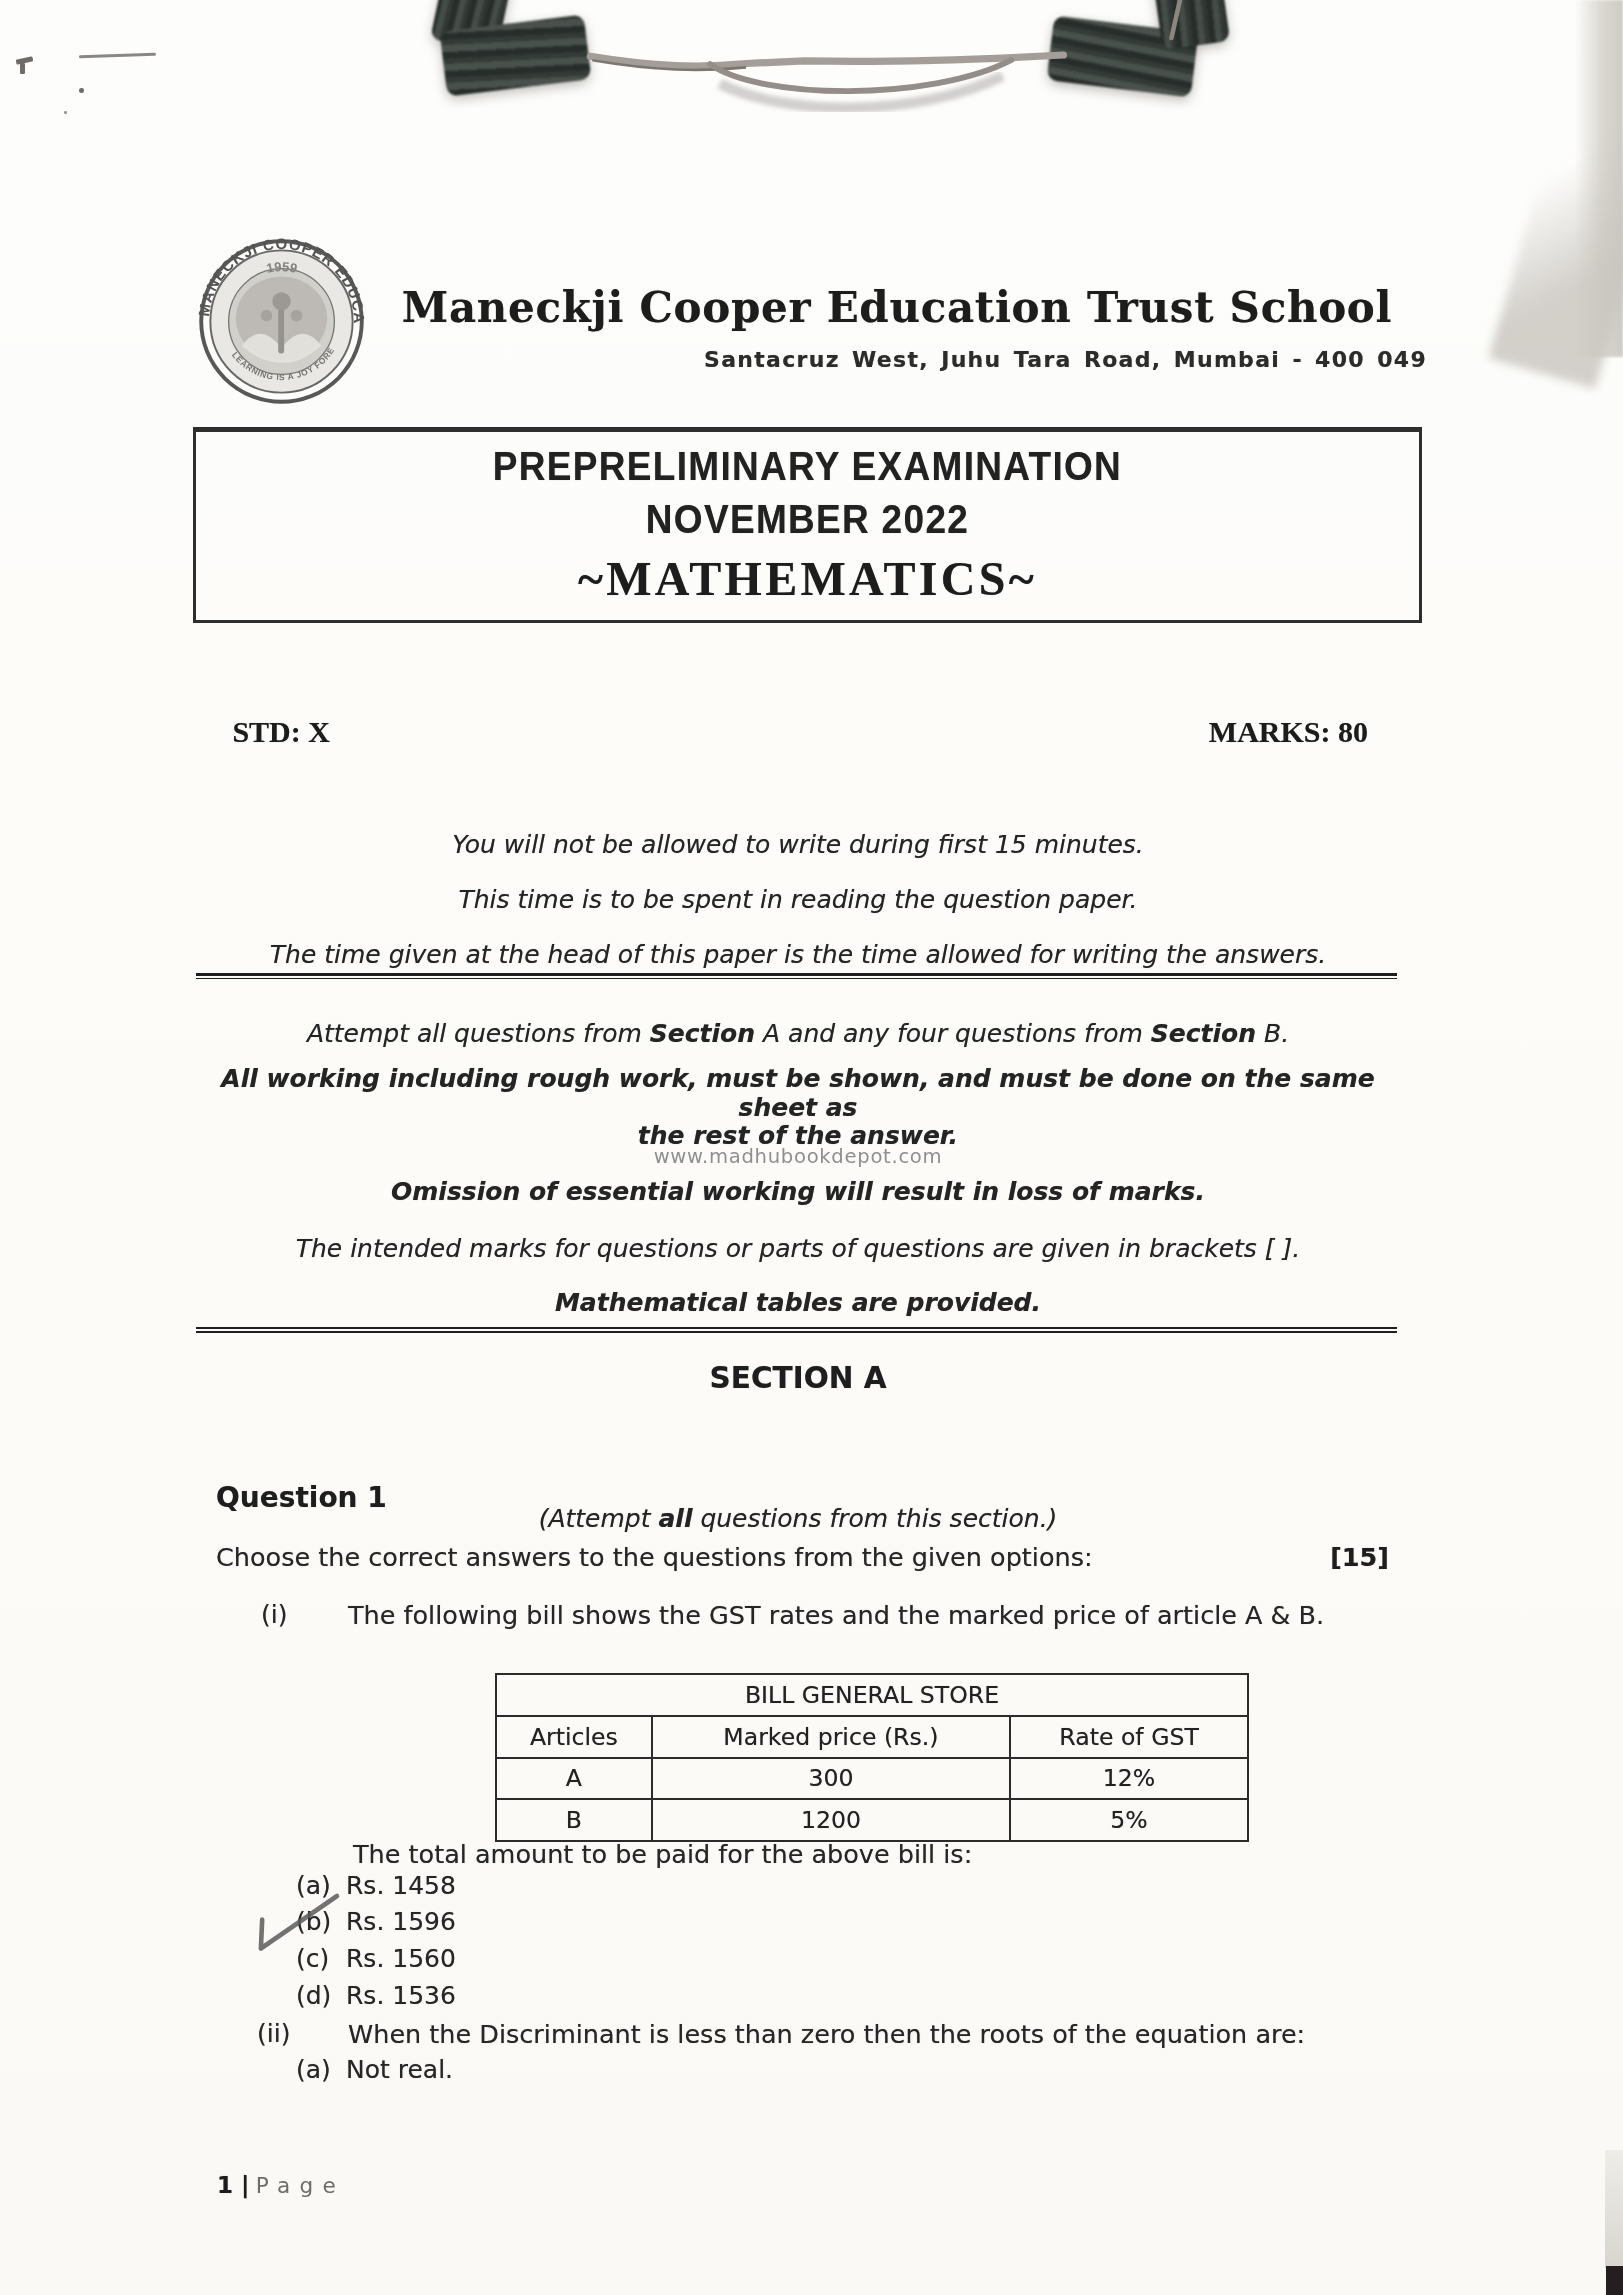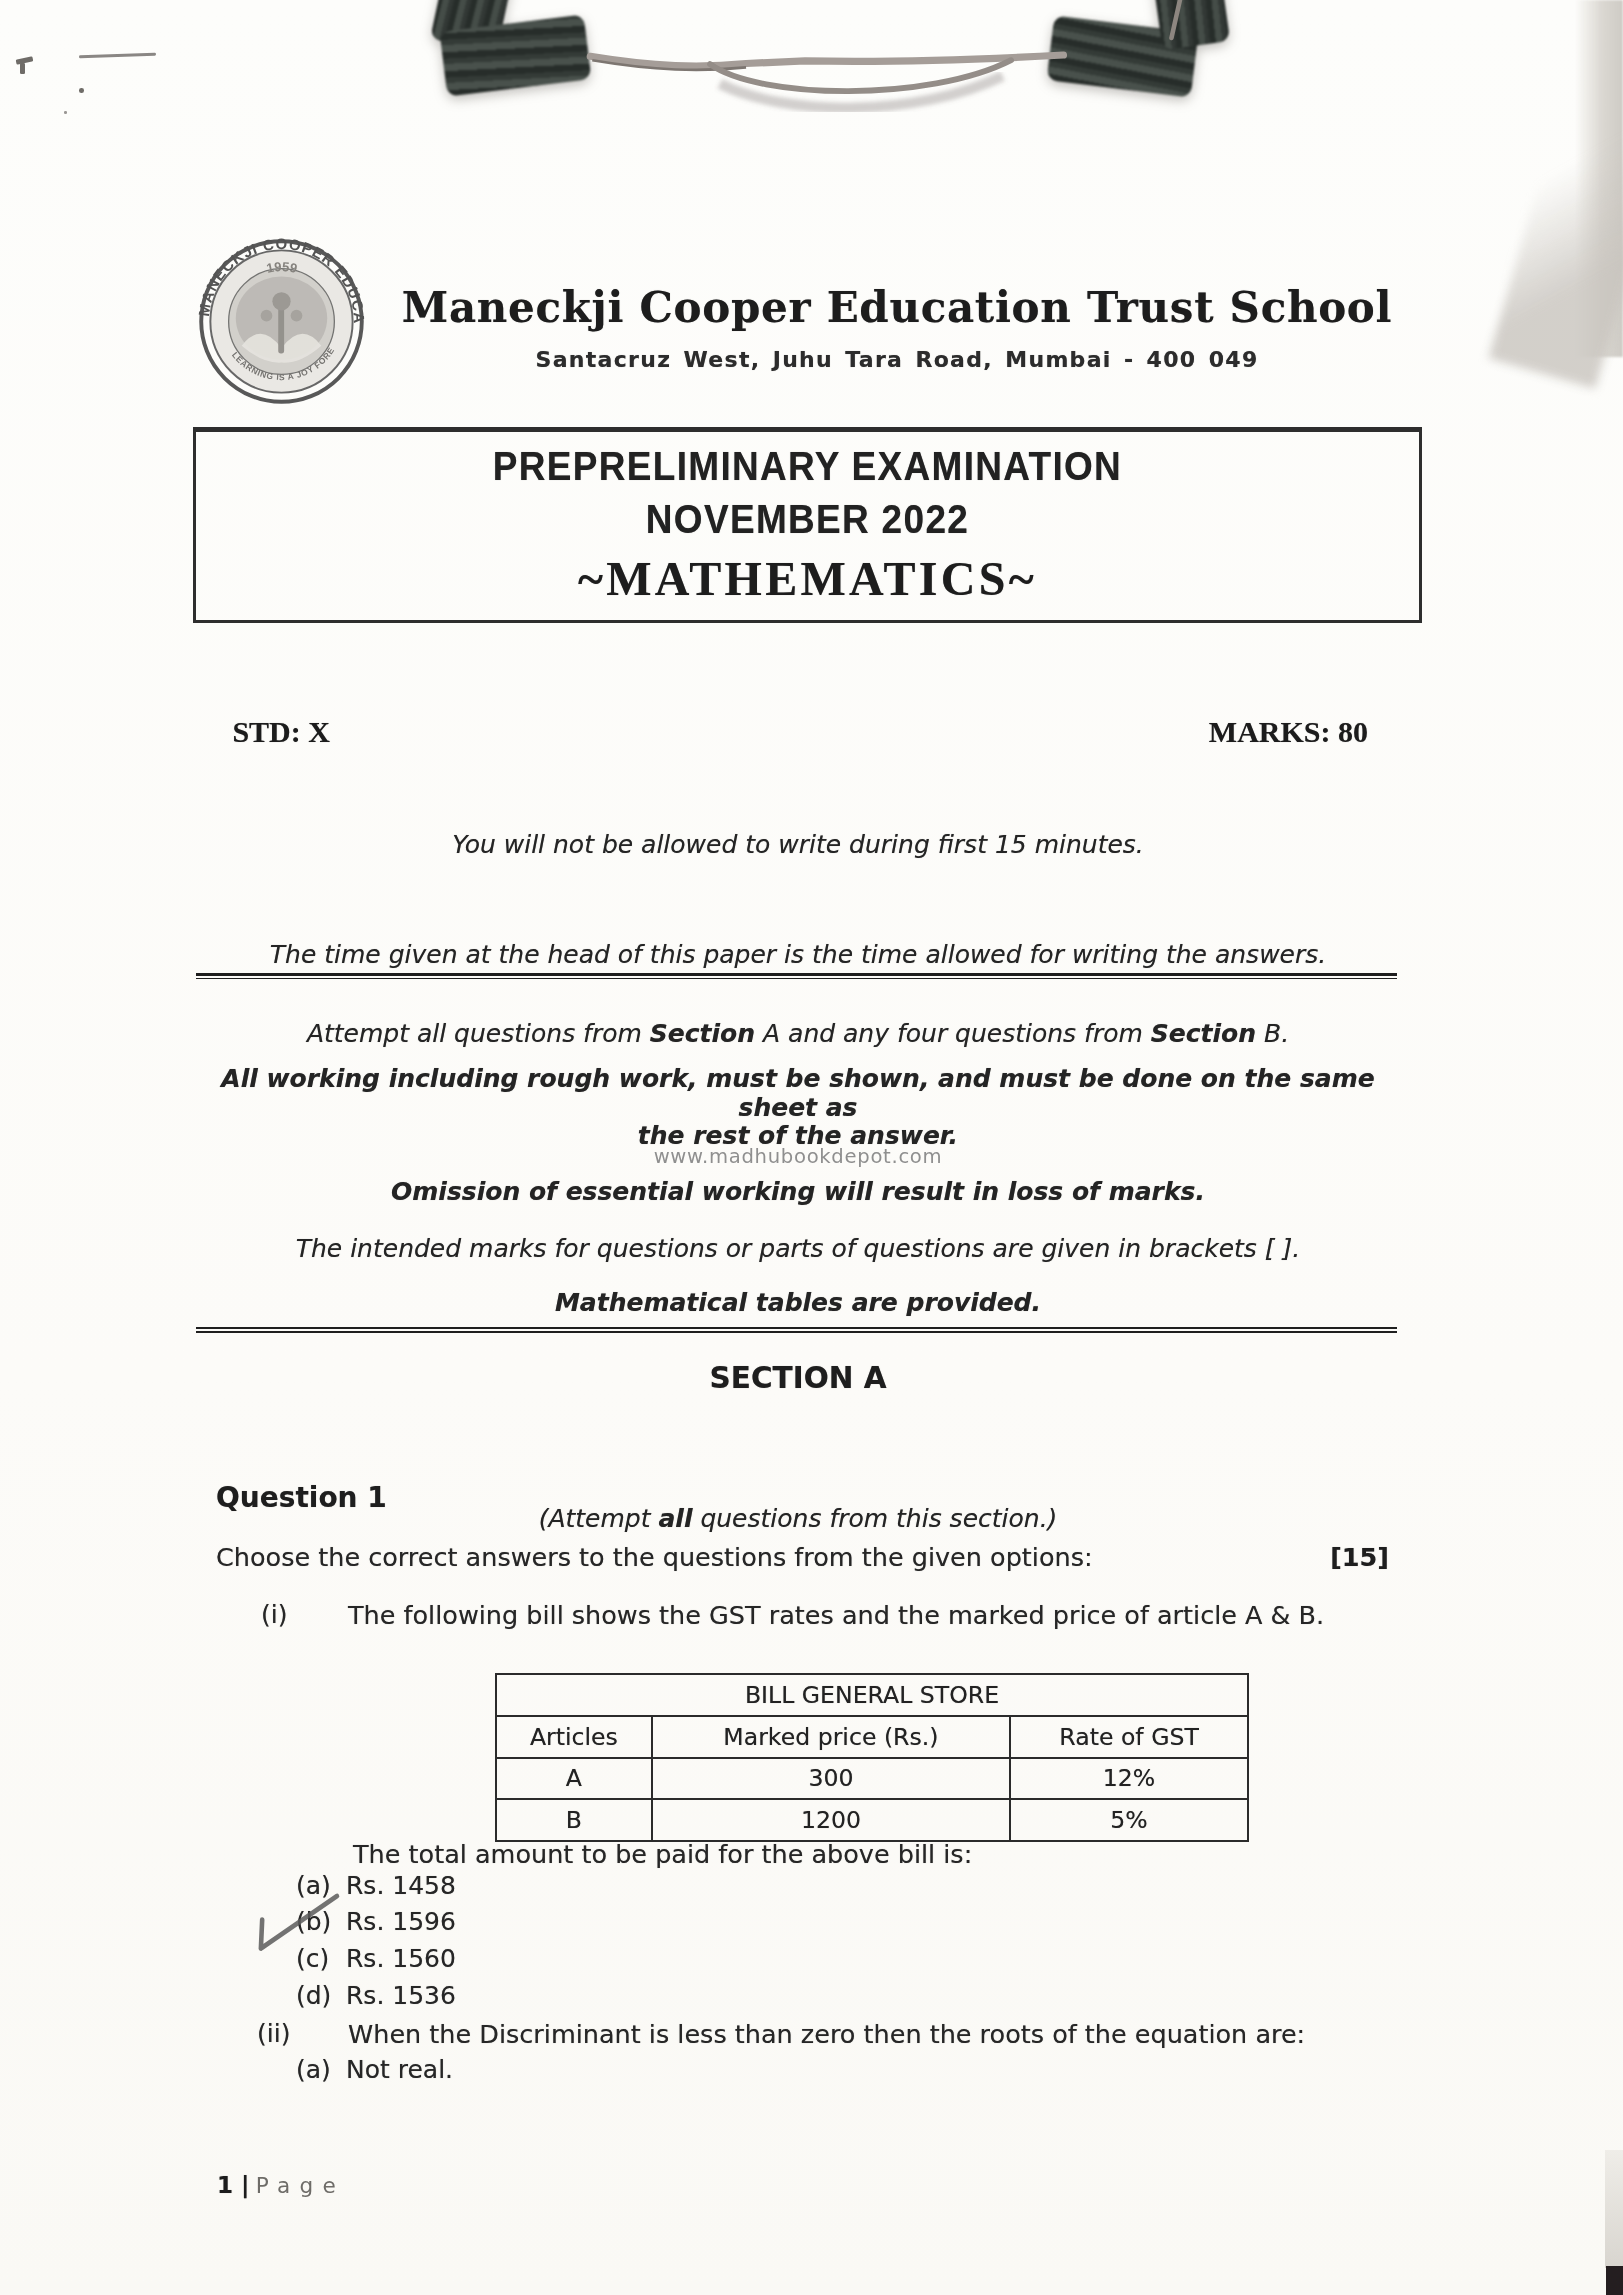--- a/index.html
+++ b/index.html
@@ -29,21 +29,21 @@
      background:linear-gradient(135deg,rgba(208,204,198,0) 25%,rgba(200,196,190,.8) 65%);
      transform:rotate(16deg);filter:blur(4.6px);}
   .corner-grey{position:absolute;left:1605px;top:2150px;width:18.3px;height:118px;
      background:linear-gradient(180deg,#efede8,#d8d5cf);filter:blur(0.7px);}
   .corner-dark{position:absolute;left:1606px;top:2266px;width:17px;height:29.5px;background:#241e20;}
 
   
   .seal{position:absolute;left:196px;top:236px;width:171px;height:171px;filter:blur(0.5px);opacity:.93;}
   .school-name{position:absolute;left:367px;top:283px;width:1060px;text-align:center;
      font-family:"DejaVu Serif",serif;font-weight:700;font-size:42px;letter-spacing:0.7px;color:#1d1d1d;}
-  .school-addr{position:absolute;left:367px;top:347px;width:1060px;text-align:center;
+  .school-addr{position:absolute;left:367px;top:347px;width:1060px;text-align:right;
      font-weight:700;font-size:22px;letter-spacing:1.3px;word-spacing:3.3px;color:#2c2c2c;}
 
   
   .title-box{position:absolute;left:193px;top:427px;width:1229px;height:196px;
      border:3.3px solid #2e2e2e;border-top-width:5.9px;box-sizing:border-box;
      display:flex;flex-direction:column;align-items:center;justify-content:center;gap:10.5px;}
   .tb1,.tb2{font-family:"Liberation Sans",sans-serif;font-weight:700;font-size:37px;
      letter-spacing:1.3px;color:#222;transform:scaleY(1.08);}
   .tb3{font-family:"Liberation Serif",serif;font-weight:700;font-size:48px;letter-spacing:3.3px;color:#1d1d1d;}
 
@@ -157,20 +157,21 @@
     <div class="tb2 doc">NOVEMBER 2022</div>
     <div class="tb3 doc">~MATHEMATICS~</div>
   </div>
 
   <div class="meta-row meta2">
     <span class="m-left doc">STD: X</span>
     <span class="m-right doc">MARKS: 80</span>
   </div>
 
   <div class="iline doc" style="top:830px;">You will not be allowed to write during first 15 minutes.</div>
+  <div class="iline doc" style="top:885px;">This time is to be spent in reading the question paper.</div>
   <div class="iline doc" style="top:940px;">The time given at the head of this paper is the time allowed for writing the answers.</div>
   <div class="rule" style="top:973px;"></div>
 
   <div class="iline doc" style="top:1007px;margin-top:12px;">
     <span>Attempt all questions from </span><span class="bold">Section</span><span> A and any four questions from </span><span class="bold">Section</span><span> B.</span>
   </div>
   <div class="iline doc bold" style="top:1064px;">All working including rough work, must be shown, and must be done on the same sheet as</div>
   <div class="iline doc bold" style="top:1121px;">the rest of the answer.</div>
   <div class="watermark" style="top:1145px;">www.madhubookdepot.com</div>
   <div class="iline doc bold" style="top:1177px;">Omission of essential working will result in loss of marks.</div>

